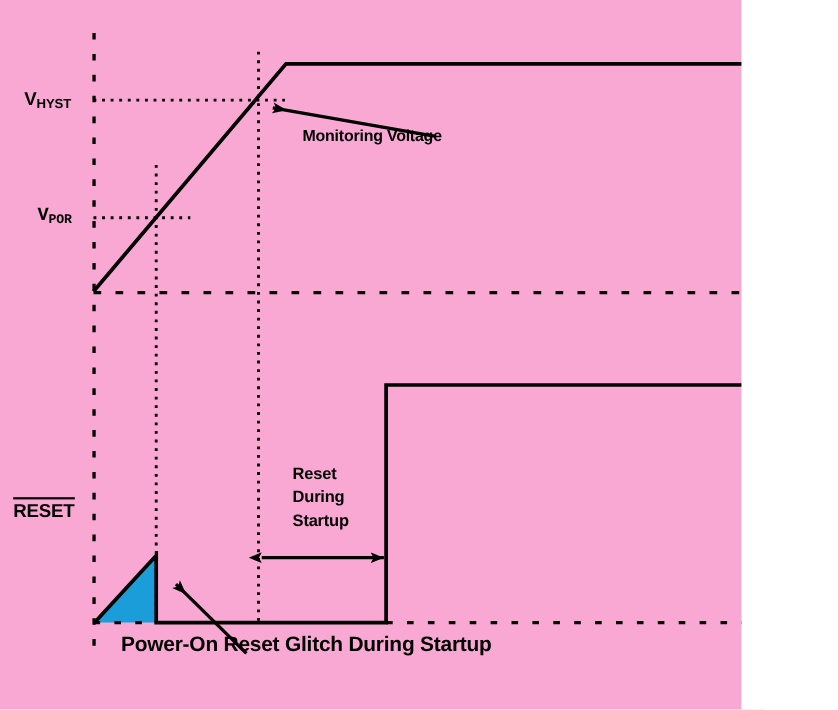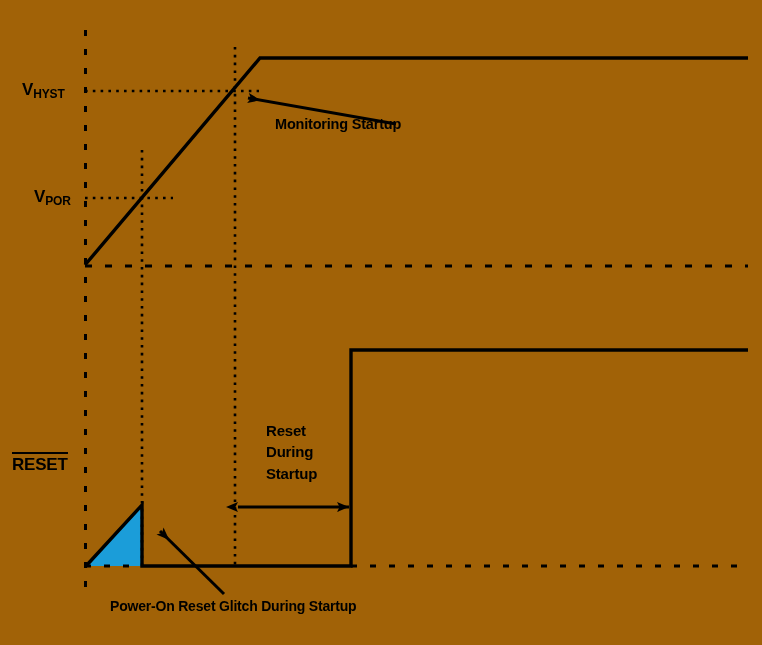--- a/index.html
+++ b/index.html
@@ -6,23 +6,23 @@
   html, body {
     margin: 0;
     padding: 0;
     background: #ffffff;
   }
   body {
     font-family: "Liberation Sans", sans-serif;
   }
   #figure-root {
     position: relative;
-    width: 762px;
+    width: 674px;
     height: 645px;
-    background: #a16207;
+    background: #f9a8d4;
     overflow: hidden;
   }
   #diagram-svg {
     position: absolute;
     top: 0;
     left: 0;
     width: 762px;
     height: 645px;
     display: block;
   }
@@ -37,20 +37,21 @@
   }
   #label-vhyst {
     left: 22px;
     top: 80px;
     font-size: 17px;
   }
   #label-vpor {
     left: 34px;
     top: 187px;
     font-size: 17px;
+    font-family: Liberation Mono, monospace;
   }
   .sub {
     font-size: 12px;
     vertical-align: baseline;
     position: relative;
     top: 3px;
     letter-spacing: -0.1px;
   }
   #label-reset {
     left: 12px;
@@ -68,22 +69,22 @@
     font-size: 14.5px;
   }
   #label-reset-timeout {
     left: 266px;
     top: 420px;
     font-size: 15px;
     line-height: 1.42;
   }
   #label-glitch-caption {
     left: 110px;
-    top: 598px;
-    font-size: 14px;
+    top: 576px;
+    font-size: 19px;
   }
 </style>
 </head>
 <body>
 
 <div id="figure-root">
 
   <svg id="diagram-svg" viewBox="0 0 762 645">
     <defs>
       <marker id="arrowhead-left" markerWidth="13" markerHeight="11" refX="12" refY="5.5" orient="auto" markerUnits="userSpaceOnUse">
@@ -124,21 +125,21 @@
 
     <line x1="238" y1="507" x2="349" y2="507" stroke="#000000" stroke-width="3" marker-start="url(#arrowhead-left)" marker-end="url(#arrowhead-right)"></line>
   </svg>
 
   <div class="label-text" id="label-vhyst"><span>V</span><span class="sub">HYST</span></div>
 
   <div class="label-text" id="label-vpor"><span>V</span><span class="sub">POR</span></div>
 
   <div class="label-text" id="label-reset"><span class="overline-text">RESET</span></div>
 
-  <div class="label-text" id="label-monitoring-voltage">Monitoring Startup</div>
+  <div class="label-text" id="label-monitoring-voltage">Monitoring Voltage</div>
 
   <div class="label-text" id="label-reset-timeout">
     <div>Reset</div>
     <div>During</div>
     <div>Startup</div>
   </div>
 
   <div class="label-text" id="label-glitch-caption">Power-On Reset Glitch During Startup</div>
 
 </div>

